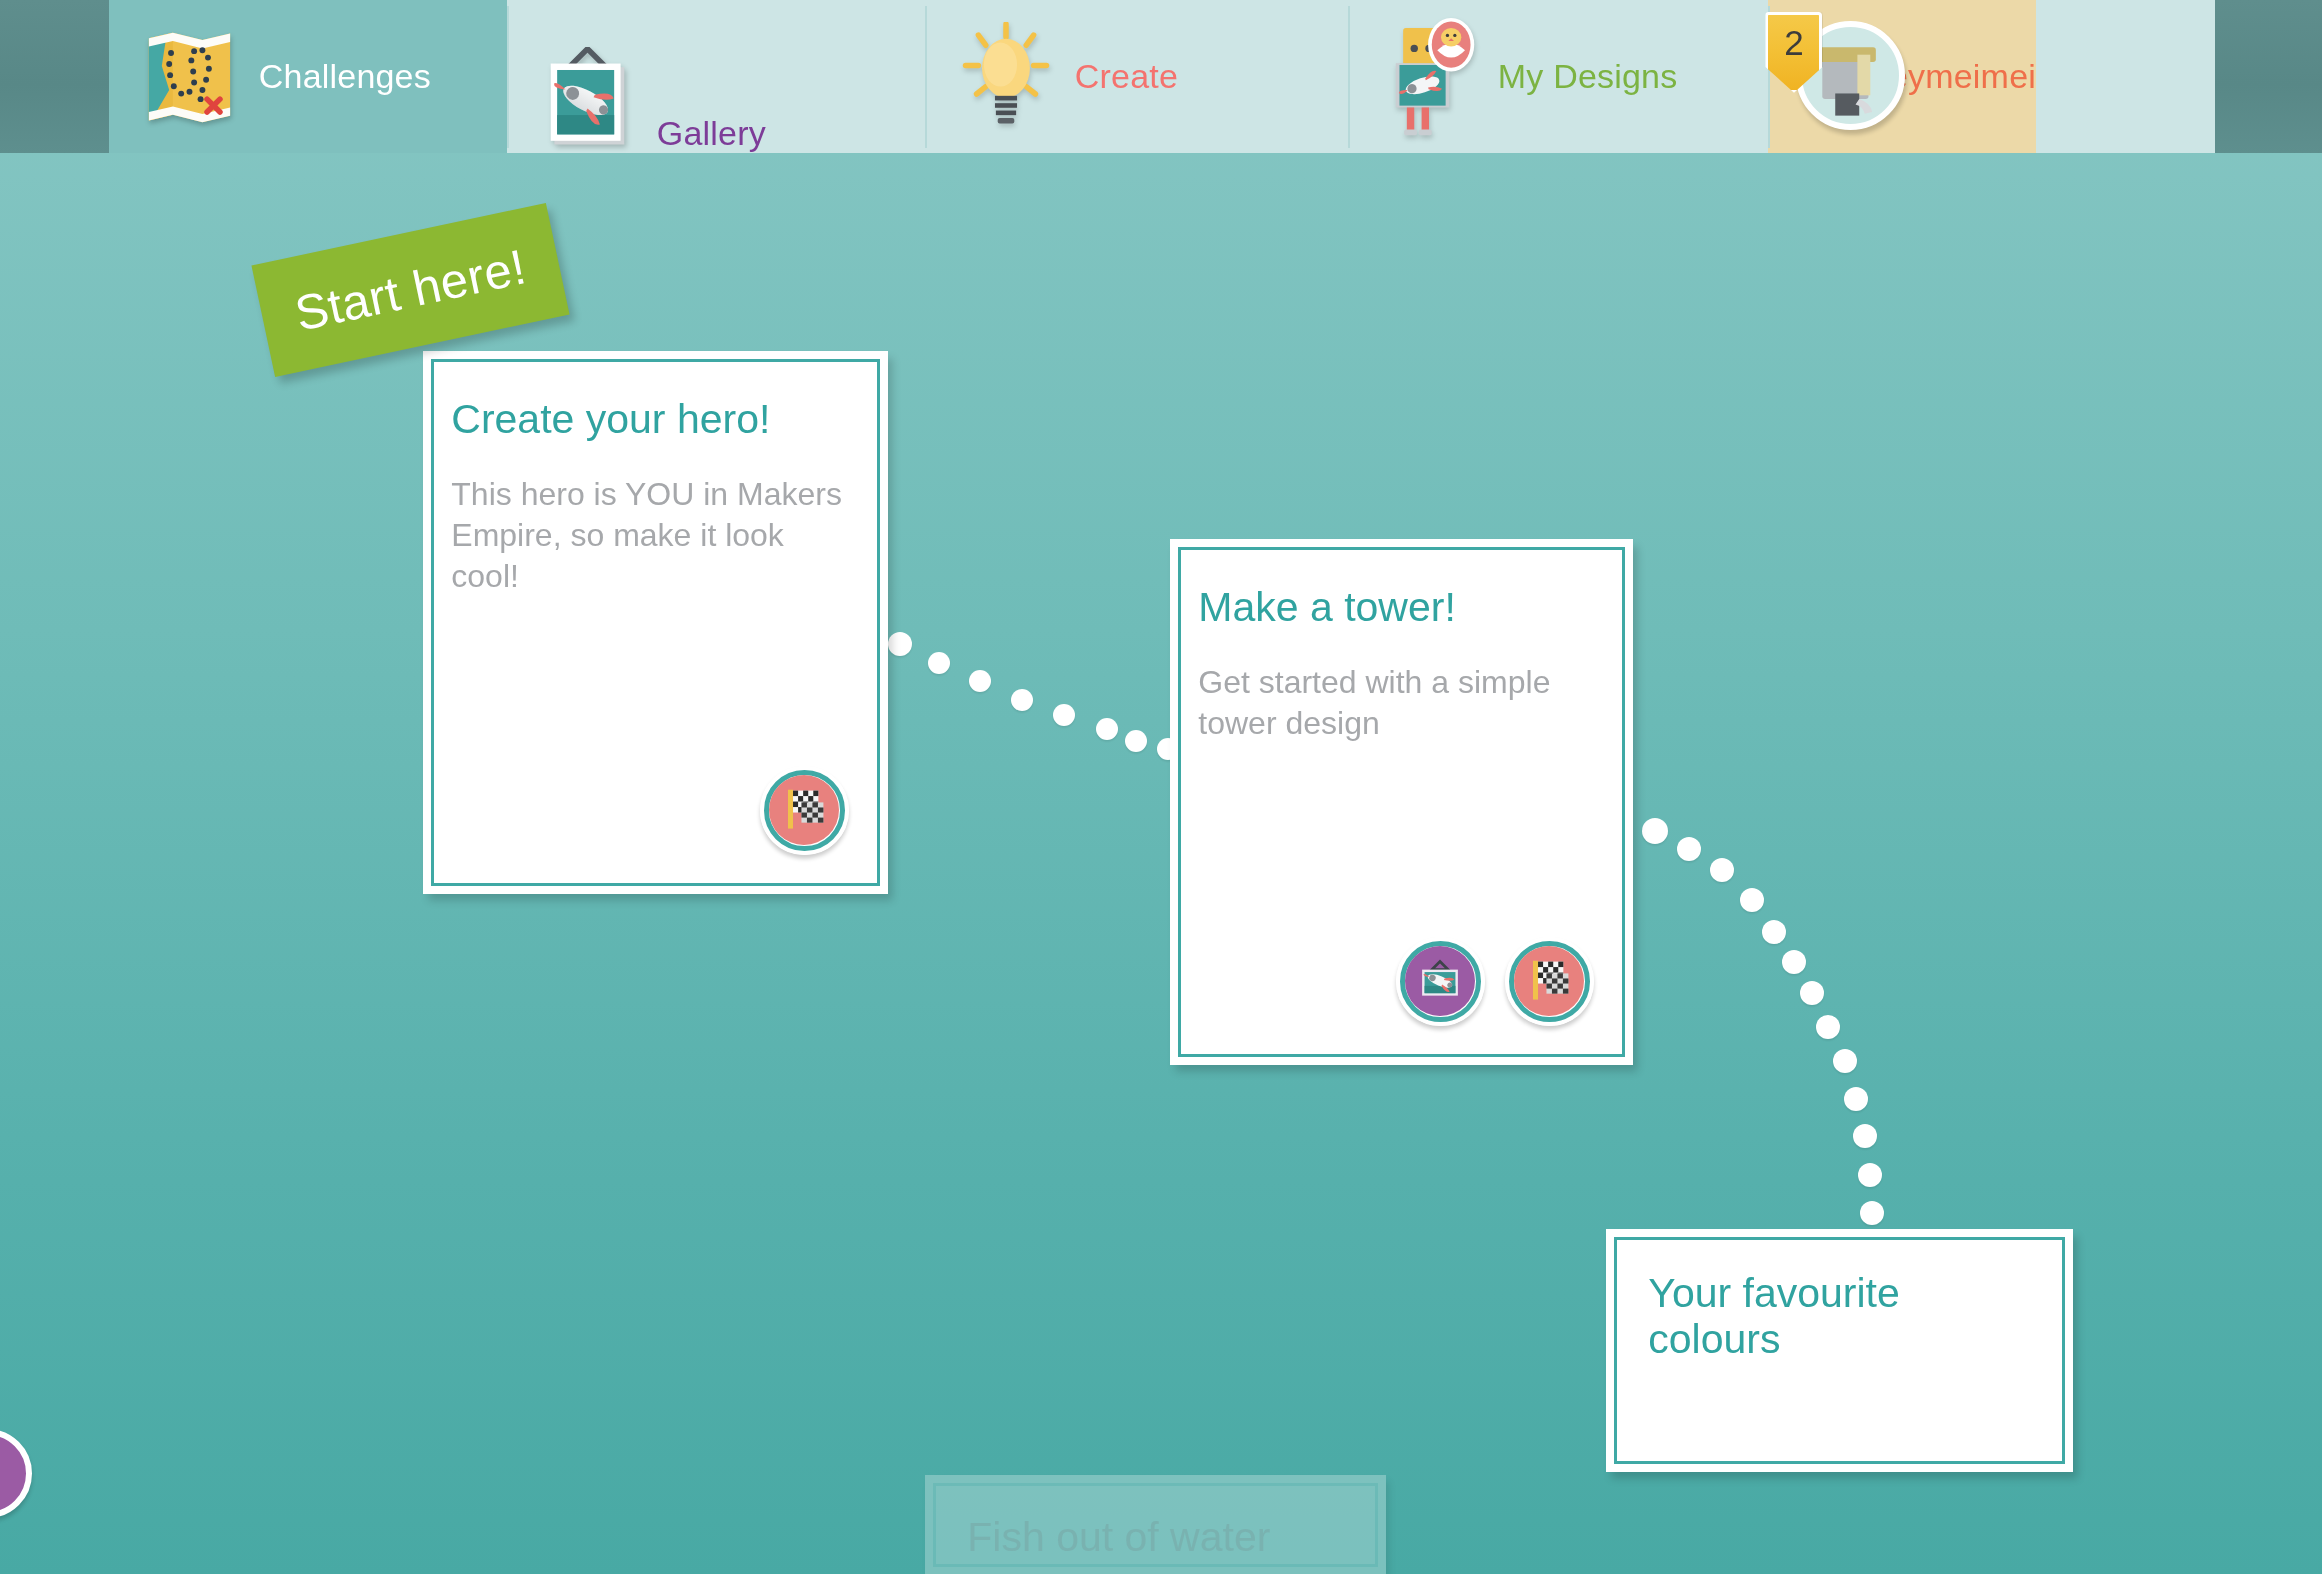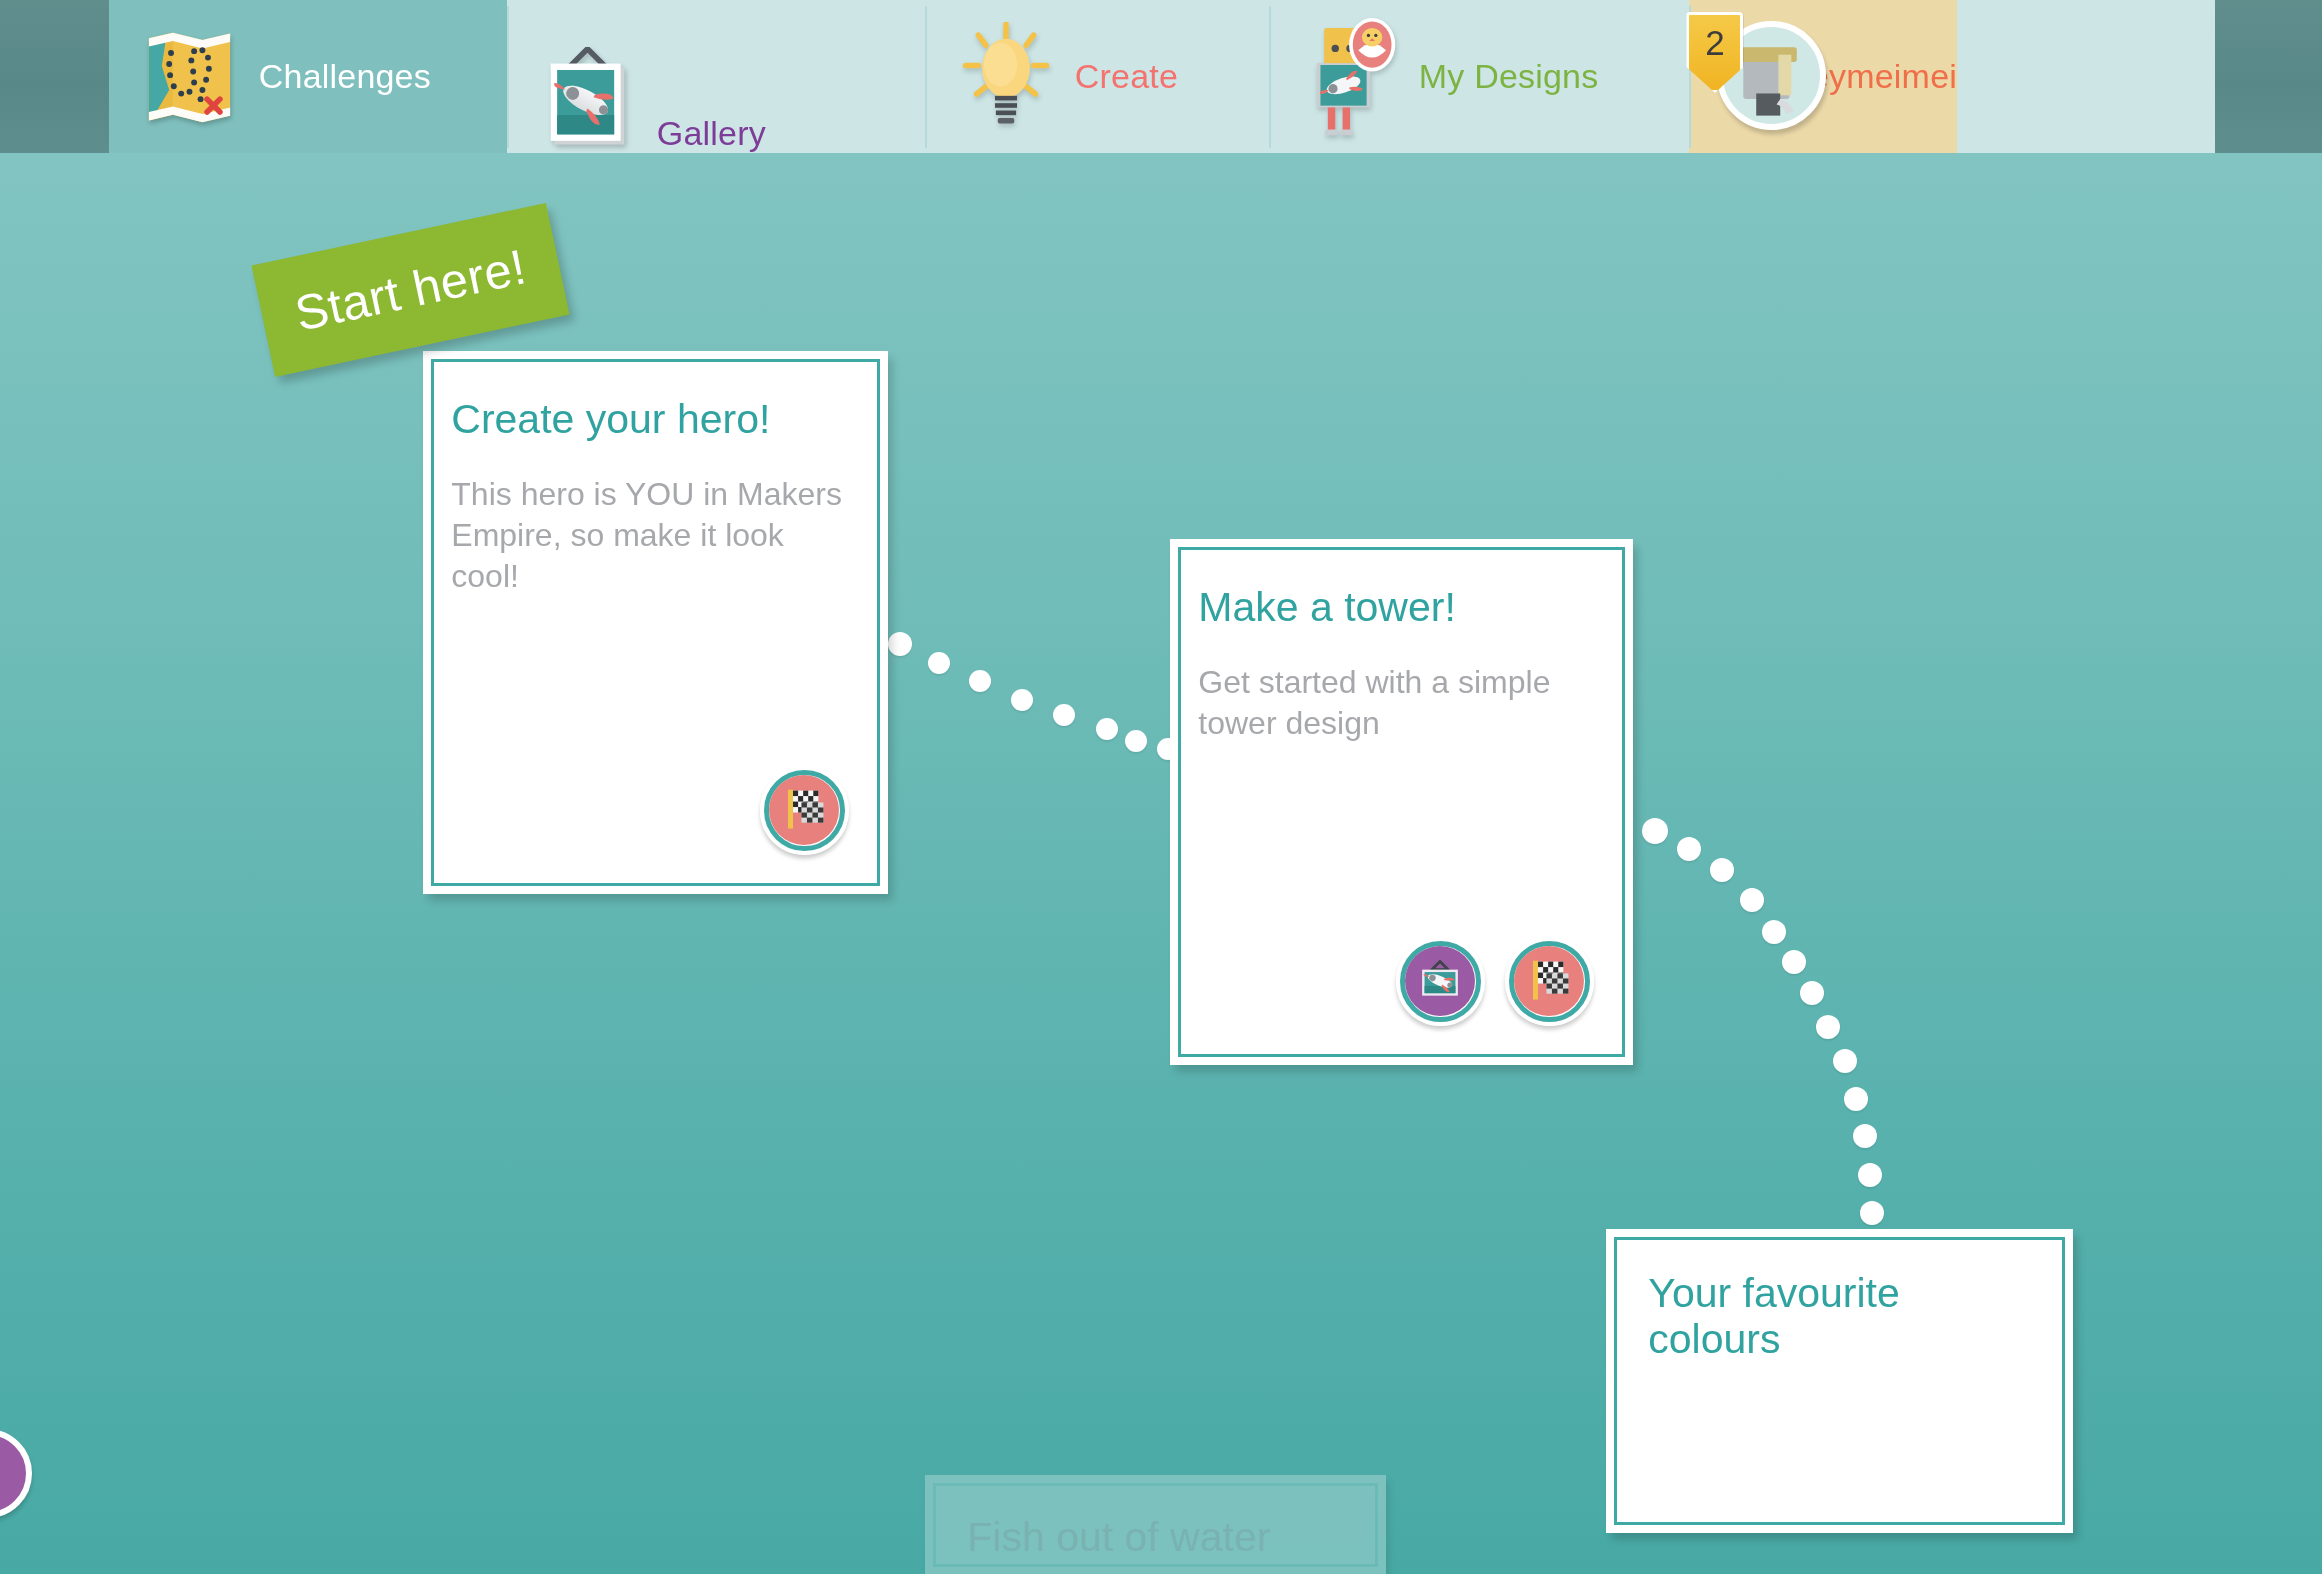--- a/index.html
+++ b/index.html
@@ -192,21 +192,21 @@
     position: absolute; inset: 4.6px;
     border-radius: 50%;
     display:flex; align-items:center; justify-content:center;
     overflow:hidden;
   }
   .badge-flag  .badge-face { background: #e8817e; }
   .badge-gallery .badge-face { background: #9b5ba4; }
 
   #card1 { left: 423px; top: 351px;  width: 465px; height: 543px; }
   #card2 { left: 1170px; top: 539px; width: 463px; height: 526px; }
-  #card3 { left: 1606px; top: 1229px; width: 467px; height: 304px; }
+  #card3 { left: 1606px; top: 1229px; width: 467px; height: 243px; }
 
   
   #cardLocked {
     position: absolute;
     left: 925px; top: 1475px;
     width: 461px; height: 100px;
     background: rgba(255,255,255,.28);
     padding: 8.3px;
     z-index: 18;
     box-shadow: 3.7px 5.5px 7.4px rgba(0,0,0,.1);
@@ -308,21 +308,21 @@
               <linearGradient id="gq" x1="0" y1="0" x2="0" y2="1">
             <stop offset="0" stop-color="#fff"></stop>
                 <stop offset="1" stop-color="#9aa0a6"></stop>
           </linearGradient>
             </defs>
         </svg>
       </div>
       <span class="nav-label lbl-gallery">Gallery</span>
     </div>
 
-    <div class="nav-tab inactive" style="width:344px;">
+    <div class="nav-tab inactive" style="width:423px;">
       <div class="nav-icon">
         <svg class="bulb-icon" viewBox="0 0 100 118">
           <g stroke="#f4c247" stroke-width="6" stroke-linecap="round">
             <line x1="50" y1="2" x2="50" y2="16"></line>
             <line x1="20" y1="14" x2="28" y2="25"></line>
             <line x1="80" y1="14" x2="72" y2="25"></line>
             <line x1="6" y1="47" x2="20" y2="47"></line>
             <line x1="94" y1="47" x2="80" y2="47"></line>
             <line x1="18" y1="78" x2="28" y2="70"></line>
             <line x1="82" y1="78" x2="72" y2="70"></line>

